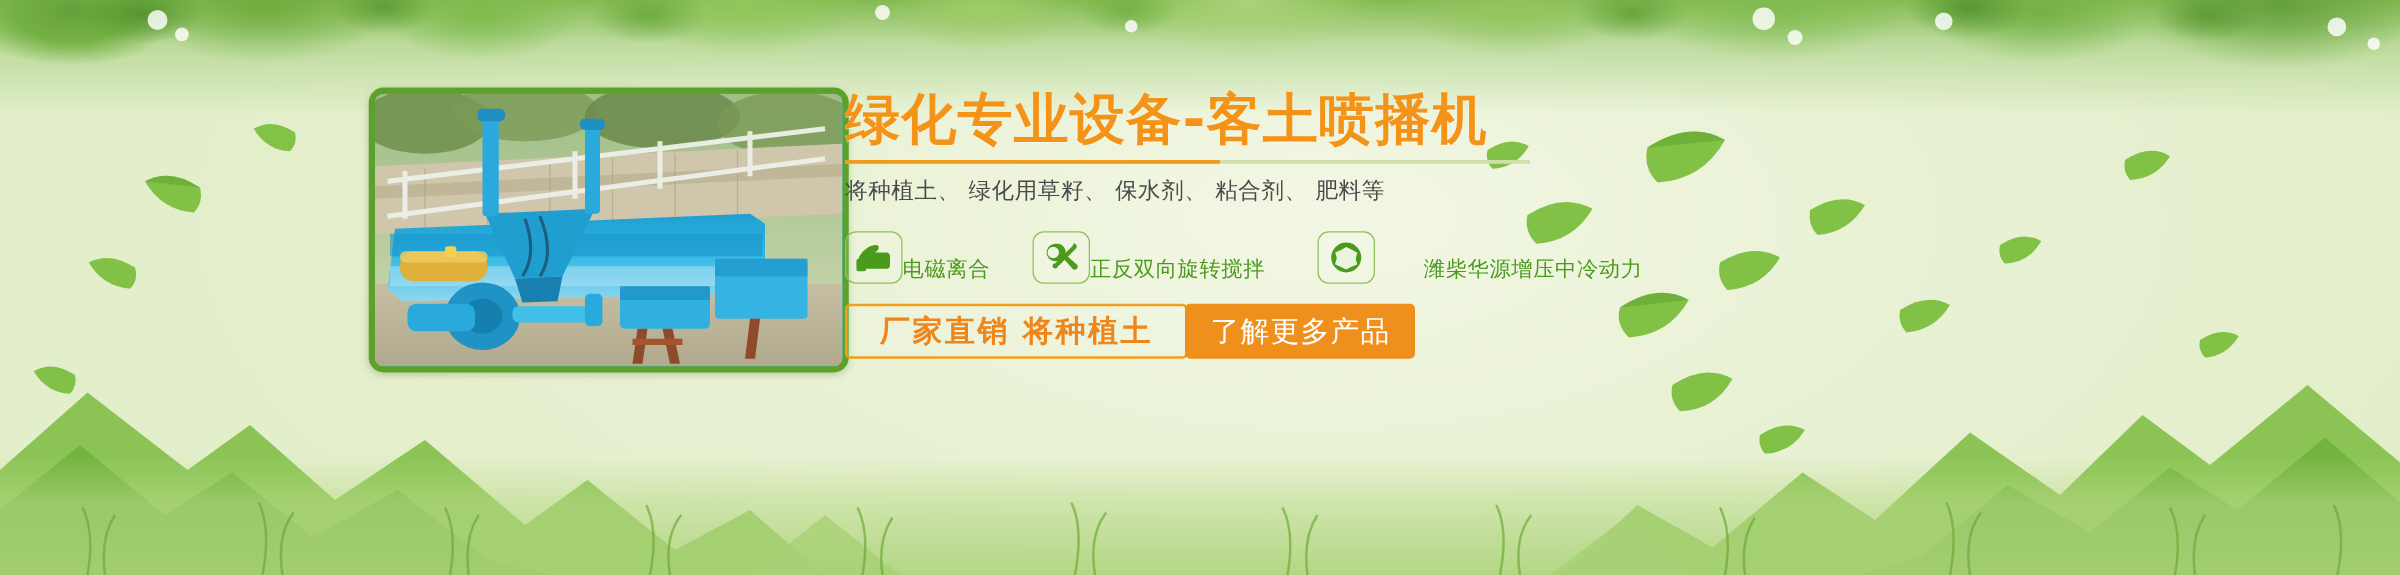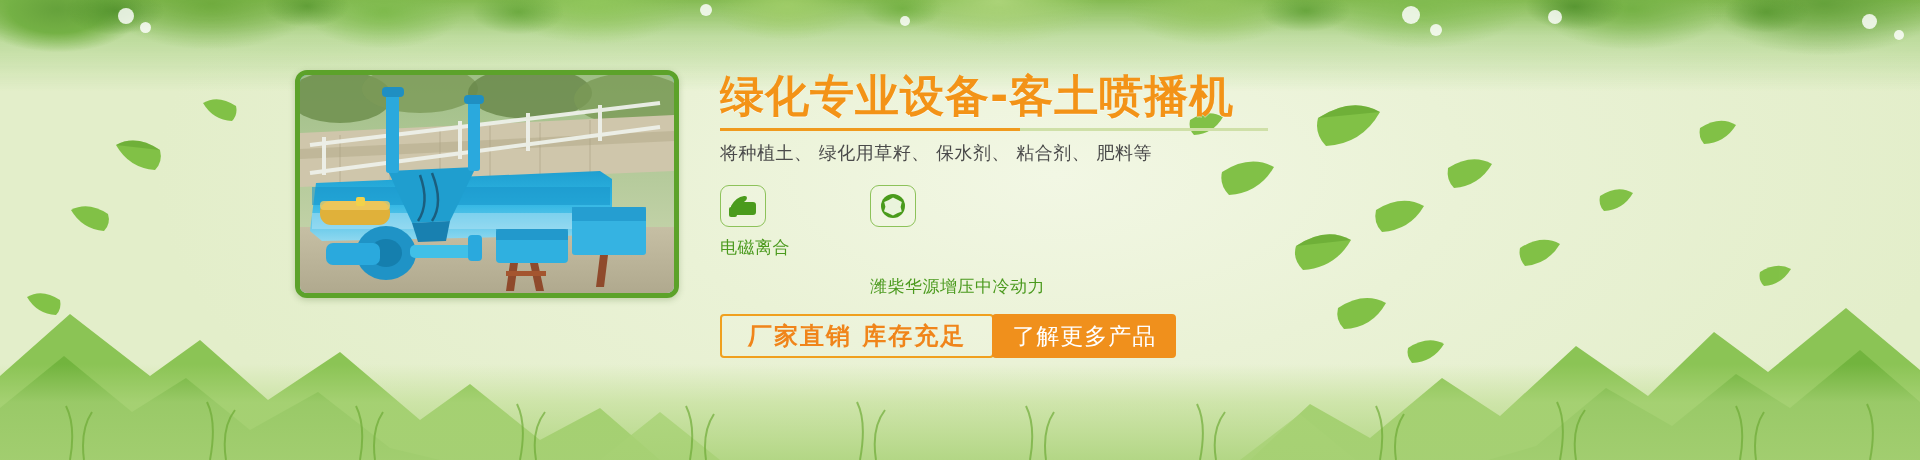--- a/index.html
+++ b/index.html
@@ -54,33 +54,33 @@
   }
 
   
   #photo-frame{
     position:absolute;left:295px;top:70px;width:384px;height:228px;
     border:5px solid #5ca22a;border-radius:12px;background:#3fb4dd;
     box-sizing:border-box;overflow:hidden;
     box-shadow:0 2px 6px rgba(60,100,30,.25);
   }
   
-  #content{position:absolute;left:720px;top:70px;width:1160px;}
+  #content{position:absolute;left:676px;top:70px;width:1160px;}
   #headline{
     font-size:44px;font-weight:bold;color:#f39317;letter-spacing:1px;
     line-height:52px;white-space:nowrap;
     text-shadow:0 1px 0 rgba(255,255,255,.5);
   }
   #divider{position:relative;height:3px;margin:6px 0 8px 0;width:548px;background:#cfe0a8;}
   #divider .seg{position:absolute;left:0;top:0;height:3px;width:300px;background:#f09a1e;}
   #subtitle{
     font-size:18px;color:#4a4a4a;line-height:28px;letter-spacing:.5px;white-space:nowrap;
   }
   #features{display:flex;align-items:flex-start;margin-top:18px;}
-  .feature{display:flex;flex-direction:column;align-items:flex-start;}
+  .feature{display:flex;flex-direction:row;align-items:flex-end;}
   .feature .ibox{
     width:44px;height:40px;border:1.5px solid #8dc25a;border-radius:9px;
     display:flex;align-items:center;justify-content:center;background:rgba(255,255,255,.12);
   }
   .feature .flabel{
     margin-top:9px;font-size:17px;color:#4b9a1e;white-space:nowrap;letter-spacing:.5px;
   }
   #ctarow{display:flex;align-items:stretch;margin-top:16px;}
   #badge{
     border:2px solid #f0a01e;border-radius:4px;
@@ -283,32 +283,44 @@
           <svg width="28" height="24" viewBox="0 0 28 24">
             <g fill="#4a9b1c">
               <path d="M2 12 q5 -9 13 -10 q3 -0.5 3 2 q0 2 -3 4 l9 0 q3 0 3 3 l0 7 q0 3 -3 3 l-17 0 q-5 0 -5 -4 z"></path>
               <rect x="0" y="13" width="8" height="10" rx="2"></rect>
             </g>
           </svg>
         </div>
         <div class="flabel">电磁离合</div>
       </div>
 
+      <div class="feature" style="width:228px;">
+        <div class="ibox">
+          <svg width="28" height="28" viewBox="0 0 28 28">
+            <g fill="#4a9b1c">
+              <path d="M11 3 a7 7 0 1 0 5 11 l8 9 a2.4 2.4 0 0 0 3.4 -3.4 l-9 -8 a7 7 0 0 0 -6.4 -8.6 z M8.6 5.4 a4.6 4.6 0 1 1 0 9.2 a4.6 4.6 0 0 1 0 -9.2 z" transform="translate(-1,0)"></path>
+              <path d="M24 2.6 a2.6 2.6 0 0 1 1.6 4.4 L12.2 20.4 l-4 1.6 l1.6 -4 L23.2 4.6 q0.4 -1.6 0.8 -2 z"></path>
+              <circle cx="9.2" cy="20.6" r="2.1"></circle>
+            </g>
+          </svg>
+        </div>
+        <div class="flabel">正反双向旋转搅拌</div>
+      </div>
 
       <div class="feature" style="width:260px;gap:39px;">
         <div class="ibox">
           <svg width="28" height="28" viewBox="0 0 28 28">
             <circle cx="14" cy="14" r="12" fill="#4a9b1c"></circle>
             <path d="M14 5.5 l4.6 2.2 l4.2 2.4 l-1.2 5 l1.2 4.4 l-4.6 1.8 l-4.2 2.2 l-4.6 -2.2 l-4.4 -2 l1.4 -4.6 l-1.2 -4.8 l4.6 -2 z" fill="#eaf4dc"></path>
           </svg>
         </div>
         <div class="flabel">潍柴华源增压中冷动力</div>
       </div>
 
     </div>
 
     <div id="ctarow">
-      <div id="badge">厂家直销  库存充足</div>
+      <div id="badge">厂家直销  将种植土</div>
       <div id="cta">了解更多产品</div>
     </div>
 
   </div>
 </div>
 
 </body></html>

